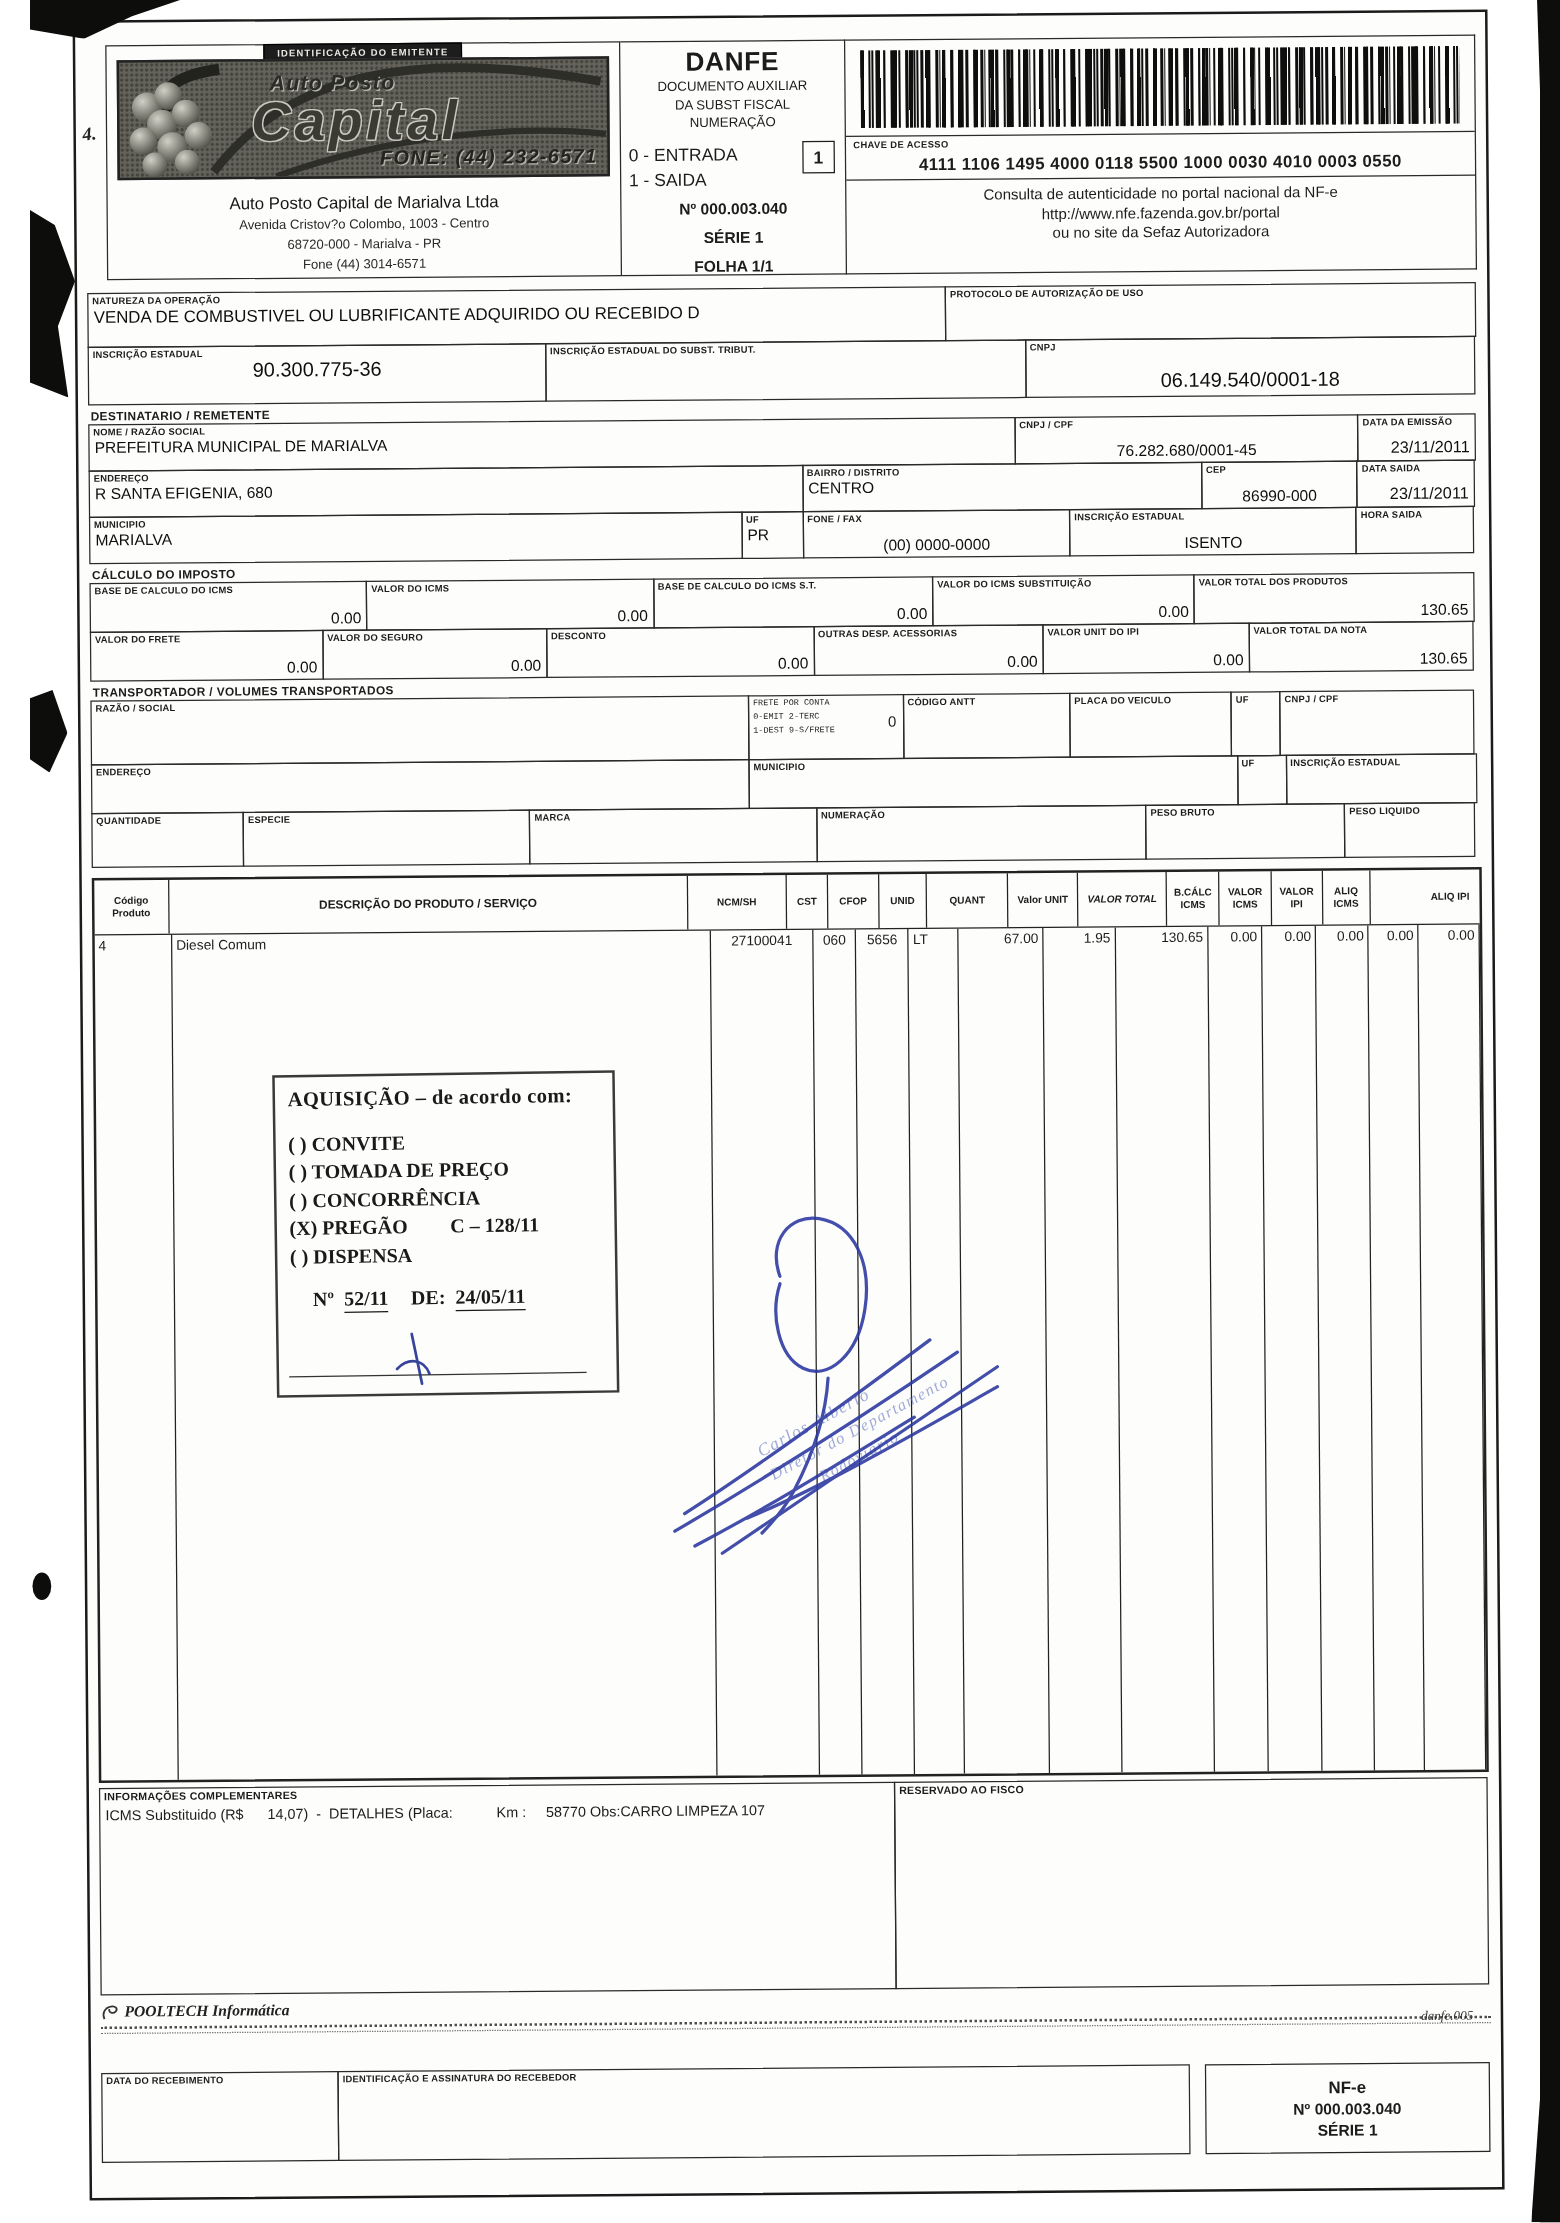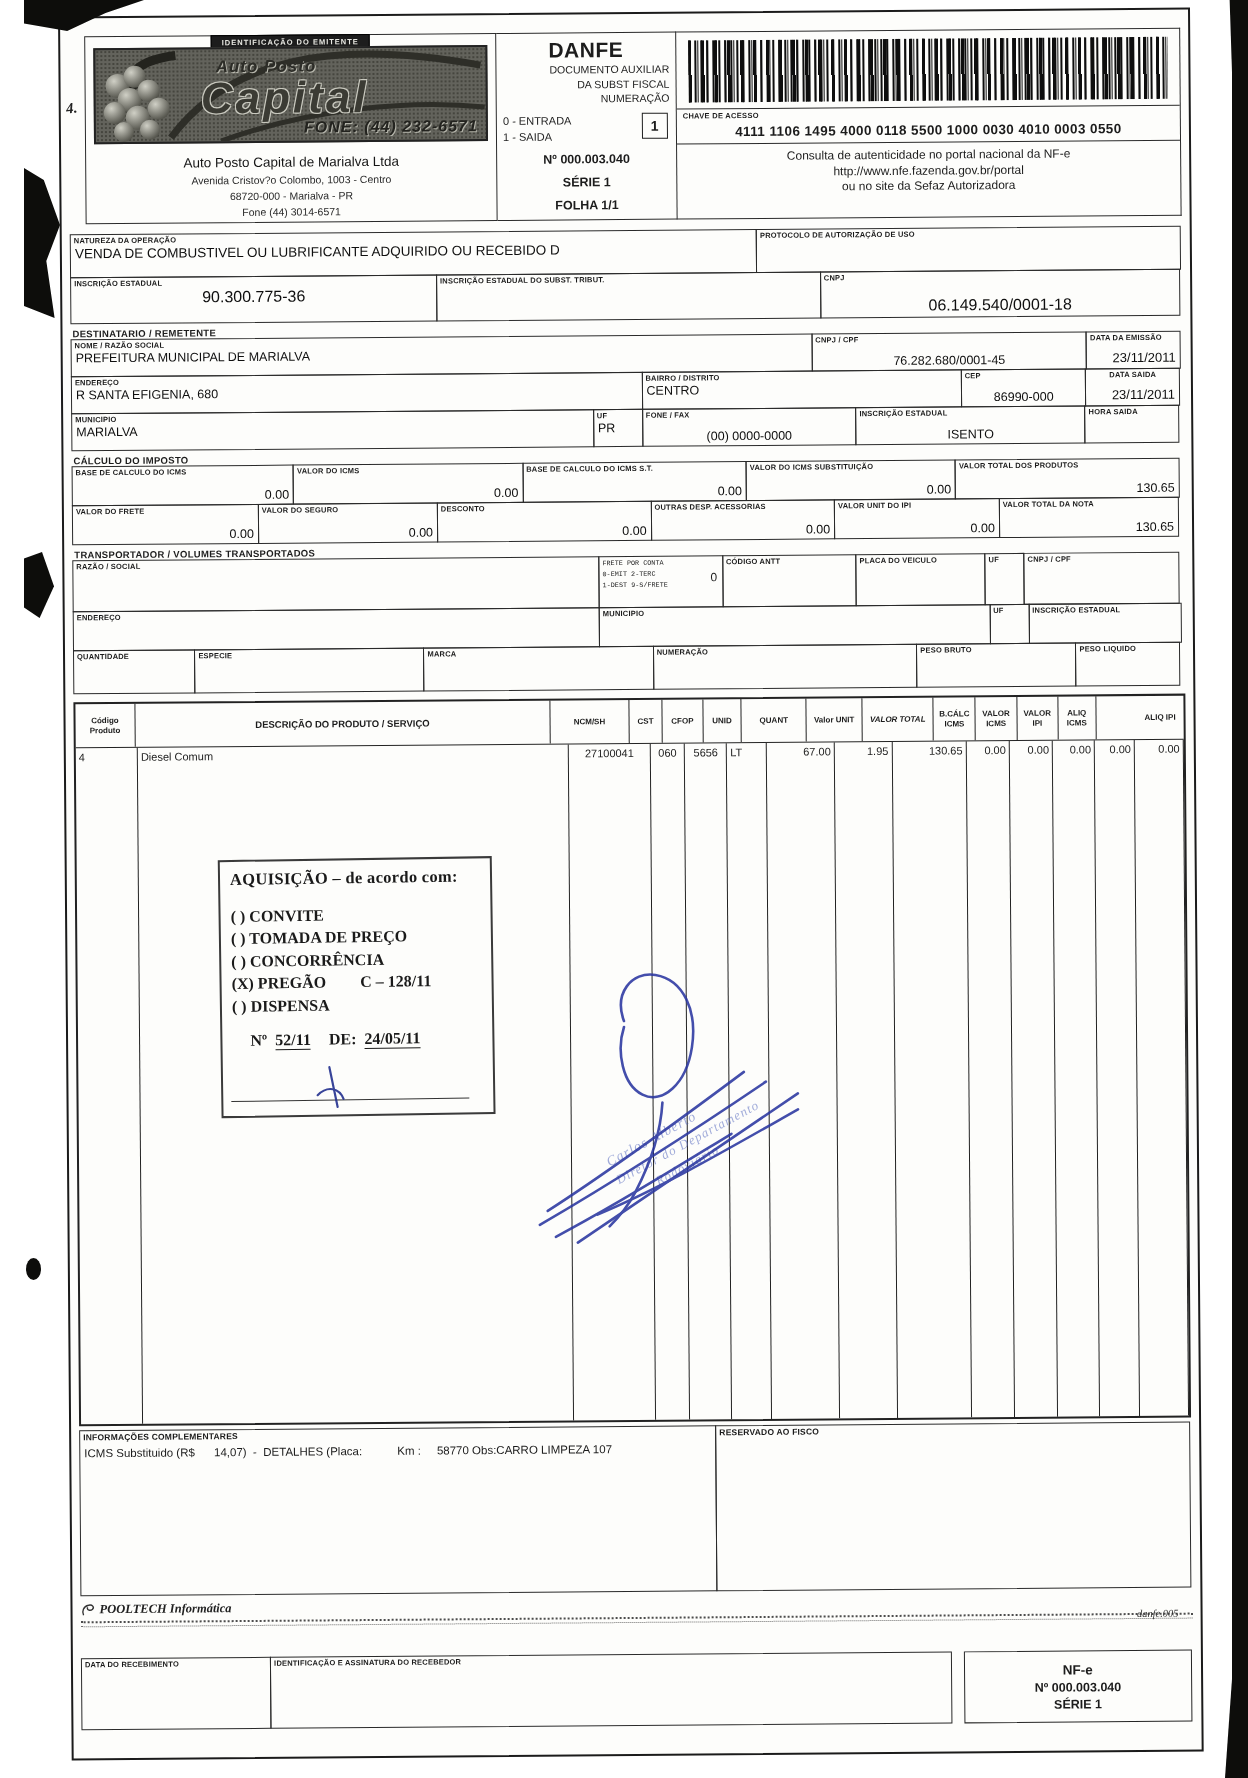--- a/index.html
+++ b/index.html
@@ -57,23 +57,23 @@
     position:absolute; right: 8px; bottom: 4px; font-style: italic; font-weight:800;
     font-size: 16px; color:#23231f; text-shadow: 1px 1px 0 #b4b4aa; letter-spacing:1px;
   }
   .swoosh { position:absolute; right:0; top:0; }
   .emit-name { margin-top: 12px; font-size: 13.5px; color:#161616; }
   .emit-line { margin-top: 4px; font-size: 10.5px; color:#2a2a2a; }
 
   
   .danfe-box { width: 16.4%; border-left:none; padding: 5px 6px 0; }
   .danfe-title { text-align:center; font-weight:800; font-size:21px; letter-spacing:.5px; }
-  .danfe-sub { text-align:right; font-size:10.6px; line-height:1.28; margin-top:1px; }
+  .danfe-sub { text-align:center; font-size:10.6px; line-height:1.28; margin-top:1px; }
   .danfe-es { display:flex; margin-top:7px; }
-  .danfe-es-lines { font-size:11px; line-height:1.45; }
+  .danfe-es-lines { font-size:14px; line-height:1.45; }
   .tipo-box {
     margin-left:auto; margin-right:2px; width:26px; height:26px; border:1.8px solid #1e1e1e;
     display:flex; align-items:center; justify-content:center; font-size:14px; font-weight:bold;
   }
   .danfe-num { text-align:center; font-weight:bold; font-size:12.5px; margin-top:7px; }
   .danfe-serie { text-align:center; font-weight:bold; font-size:12.5px; margin-top:9px; }
   .danfe-folha { text-align:center; font-weight:bold; font-size:12.5px; margin-top:9px; }
 
   
   .key-box { width: 46%; border-left:none; display:flex; flex-direction:column; }
@@ -287,21 +287,21 @@
       <div class="val">R SANTA EFIGENIA, 680</div>
     </div>
     <div class="cell" style="width:28.8%;">
       <div class="lab">BAIRRO / DISTRITO</div>
       <div class="val">CENTRO</div>
     </div>
     <div class="cell" style="width:11.3%;">
       <div class="lab">CEP</div>
       <div class="val v-c v-b">86990-000</div>
     </div>
-    <div class="cell" style="width:8.5%;padding-left:20px;">
+    <div class="cell" style="width:8.5%;">
       <div class="lab">DATA SAIDA</div>
       <div class="val v-r" style="font-size:13px;">23/11/2011</div>
     </div>
   </div>
 
   <div class="frow" style="height:38px;">
     <div class="cell" style="width:47%;">
       <div class="lab">MUNICIPIO</div>
       <div class="val">MARIALVA</div>
     </div>

